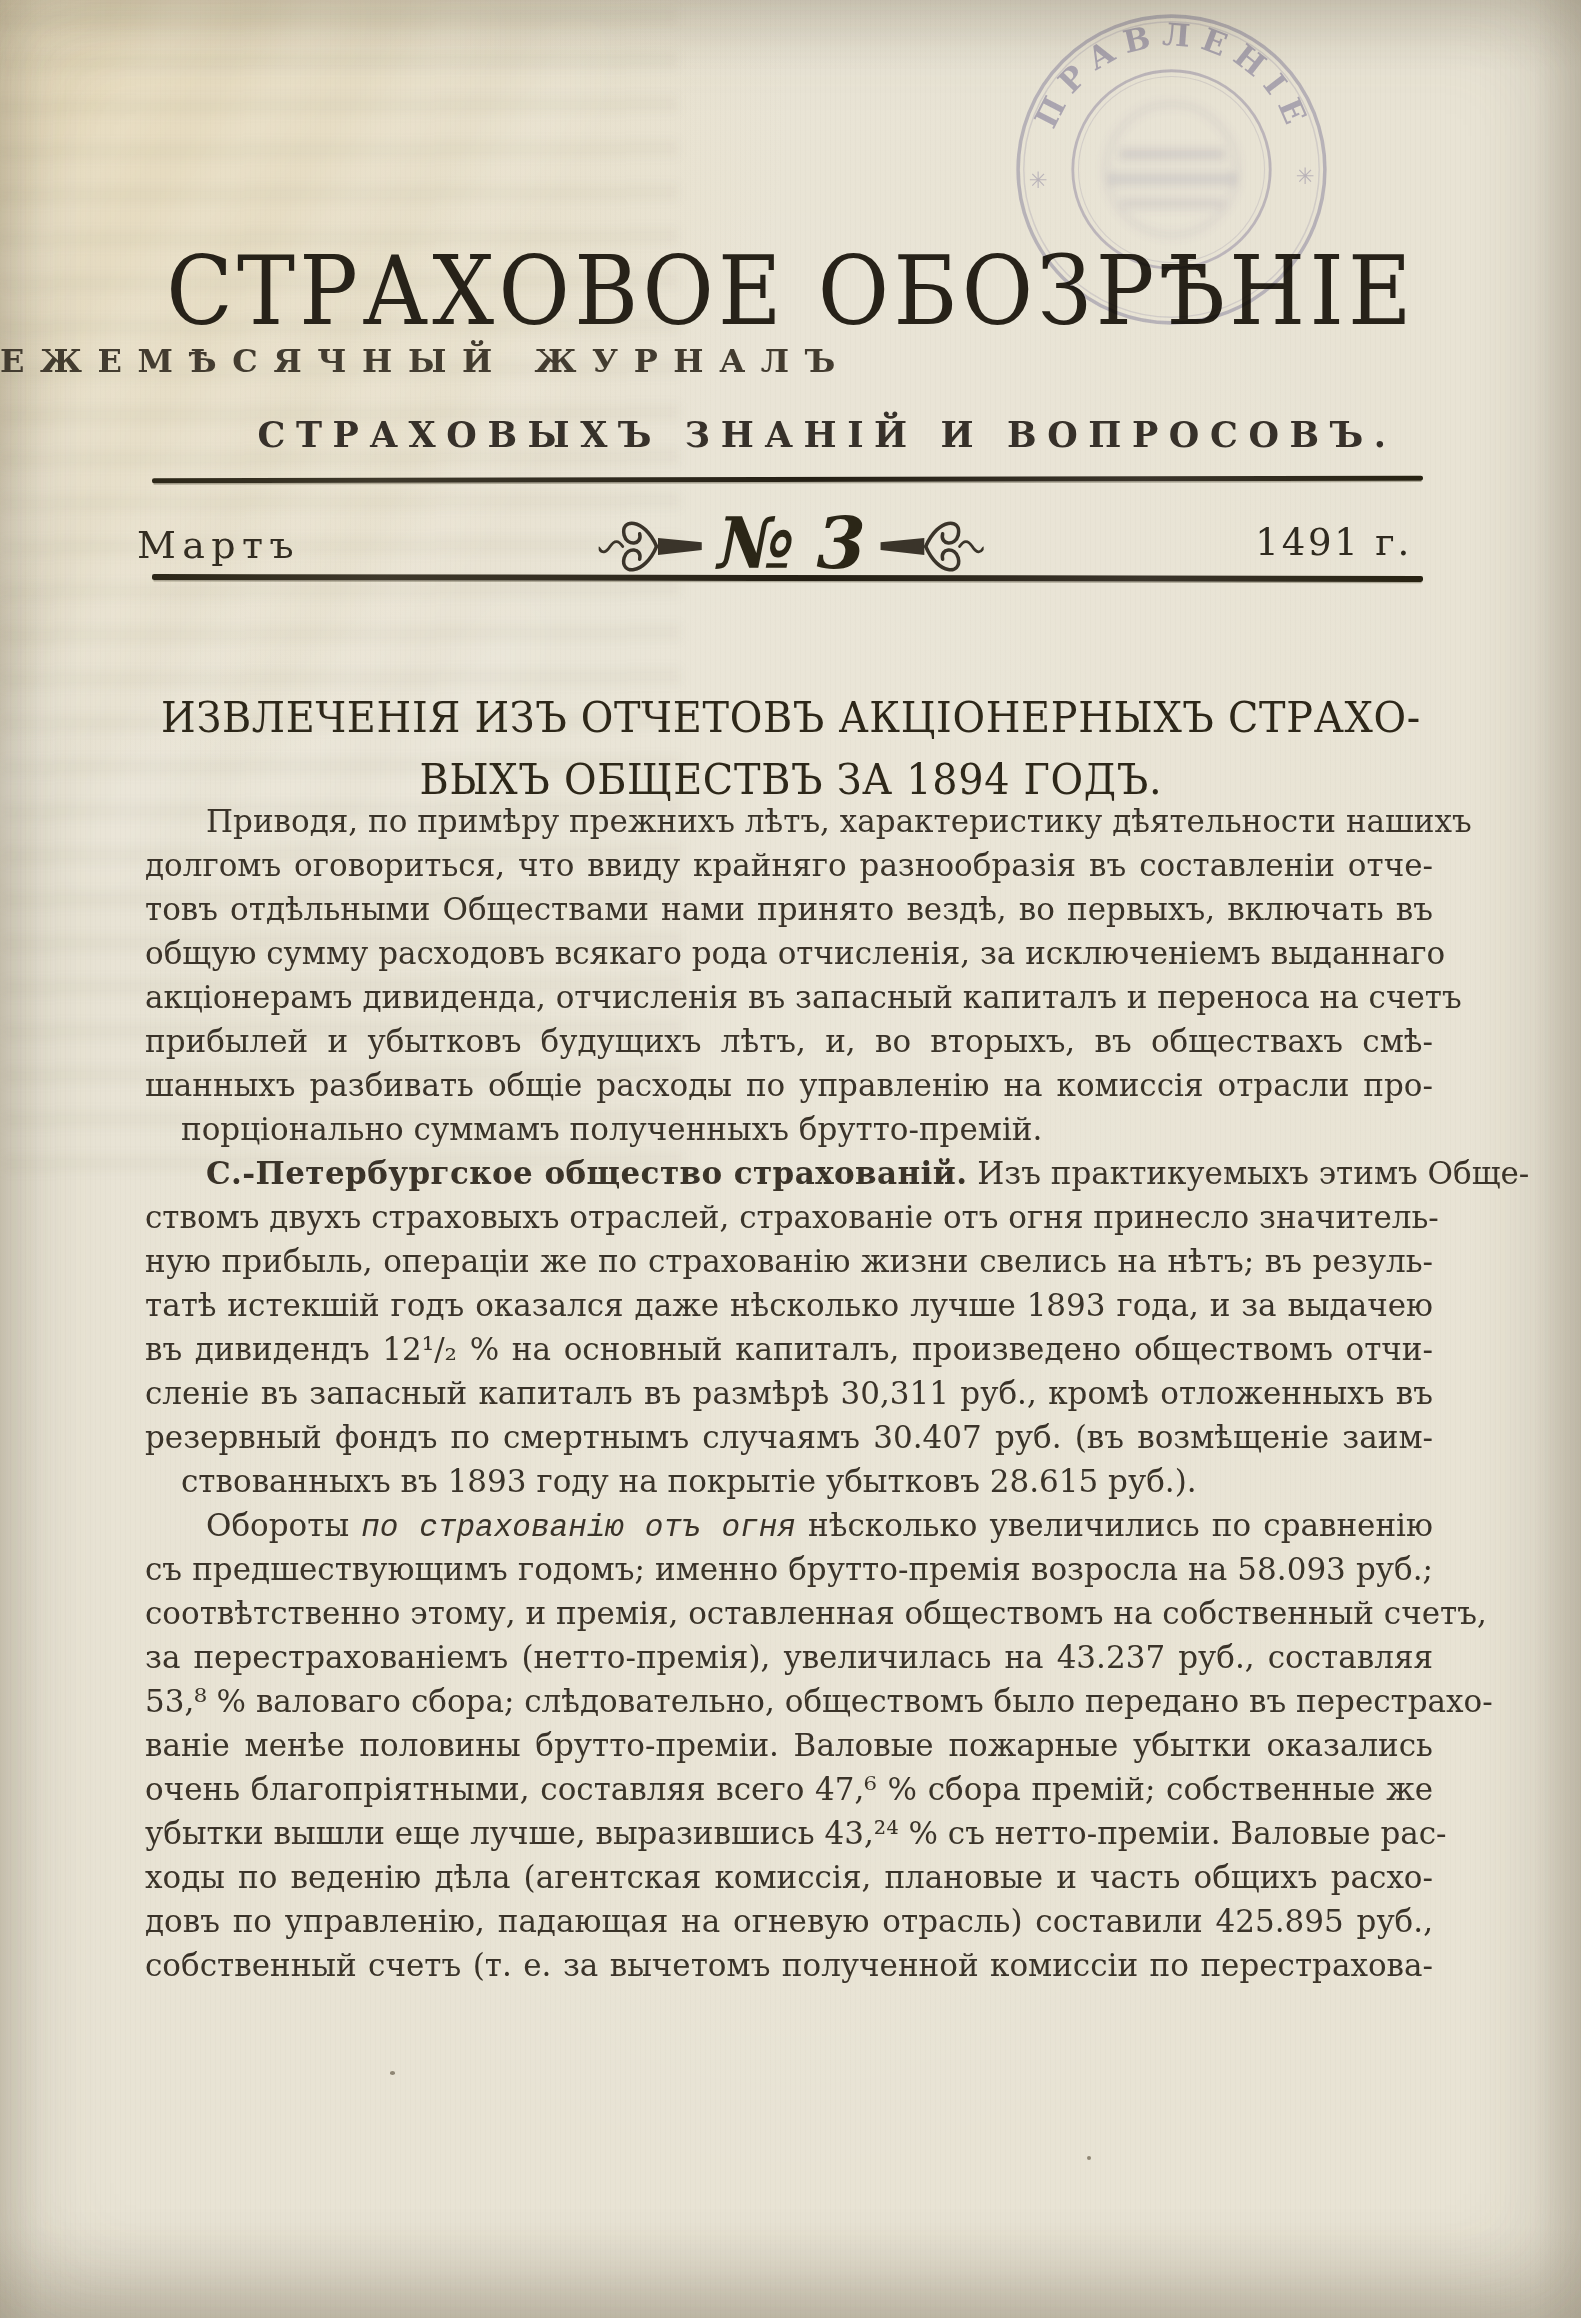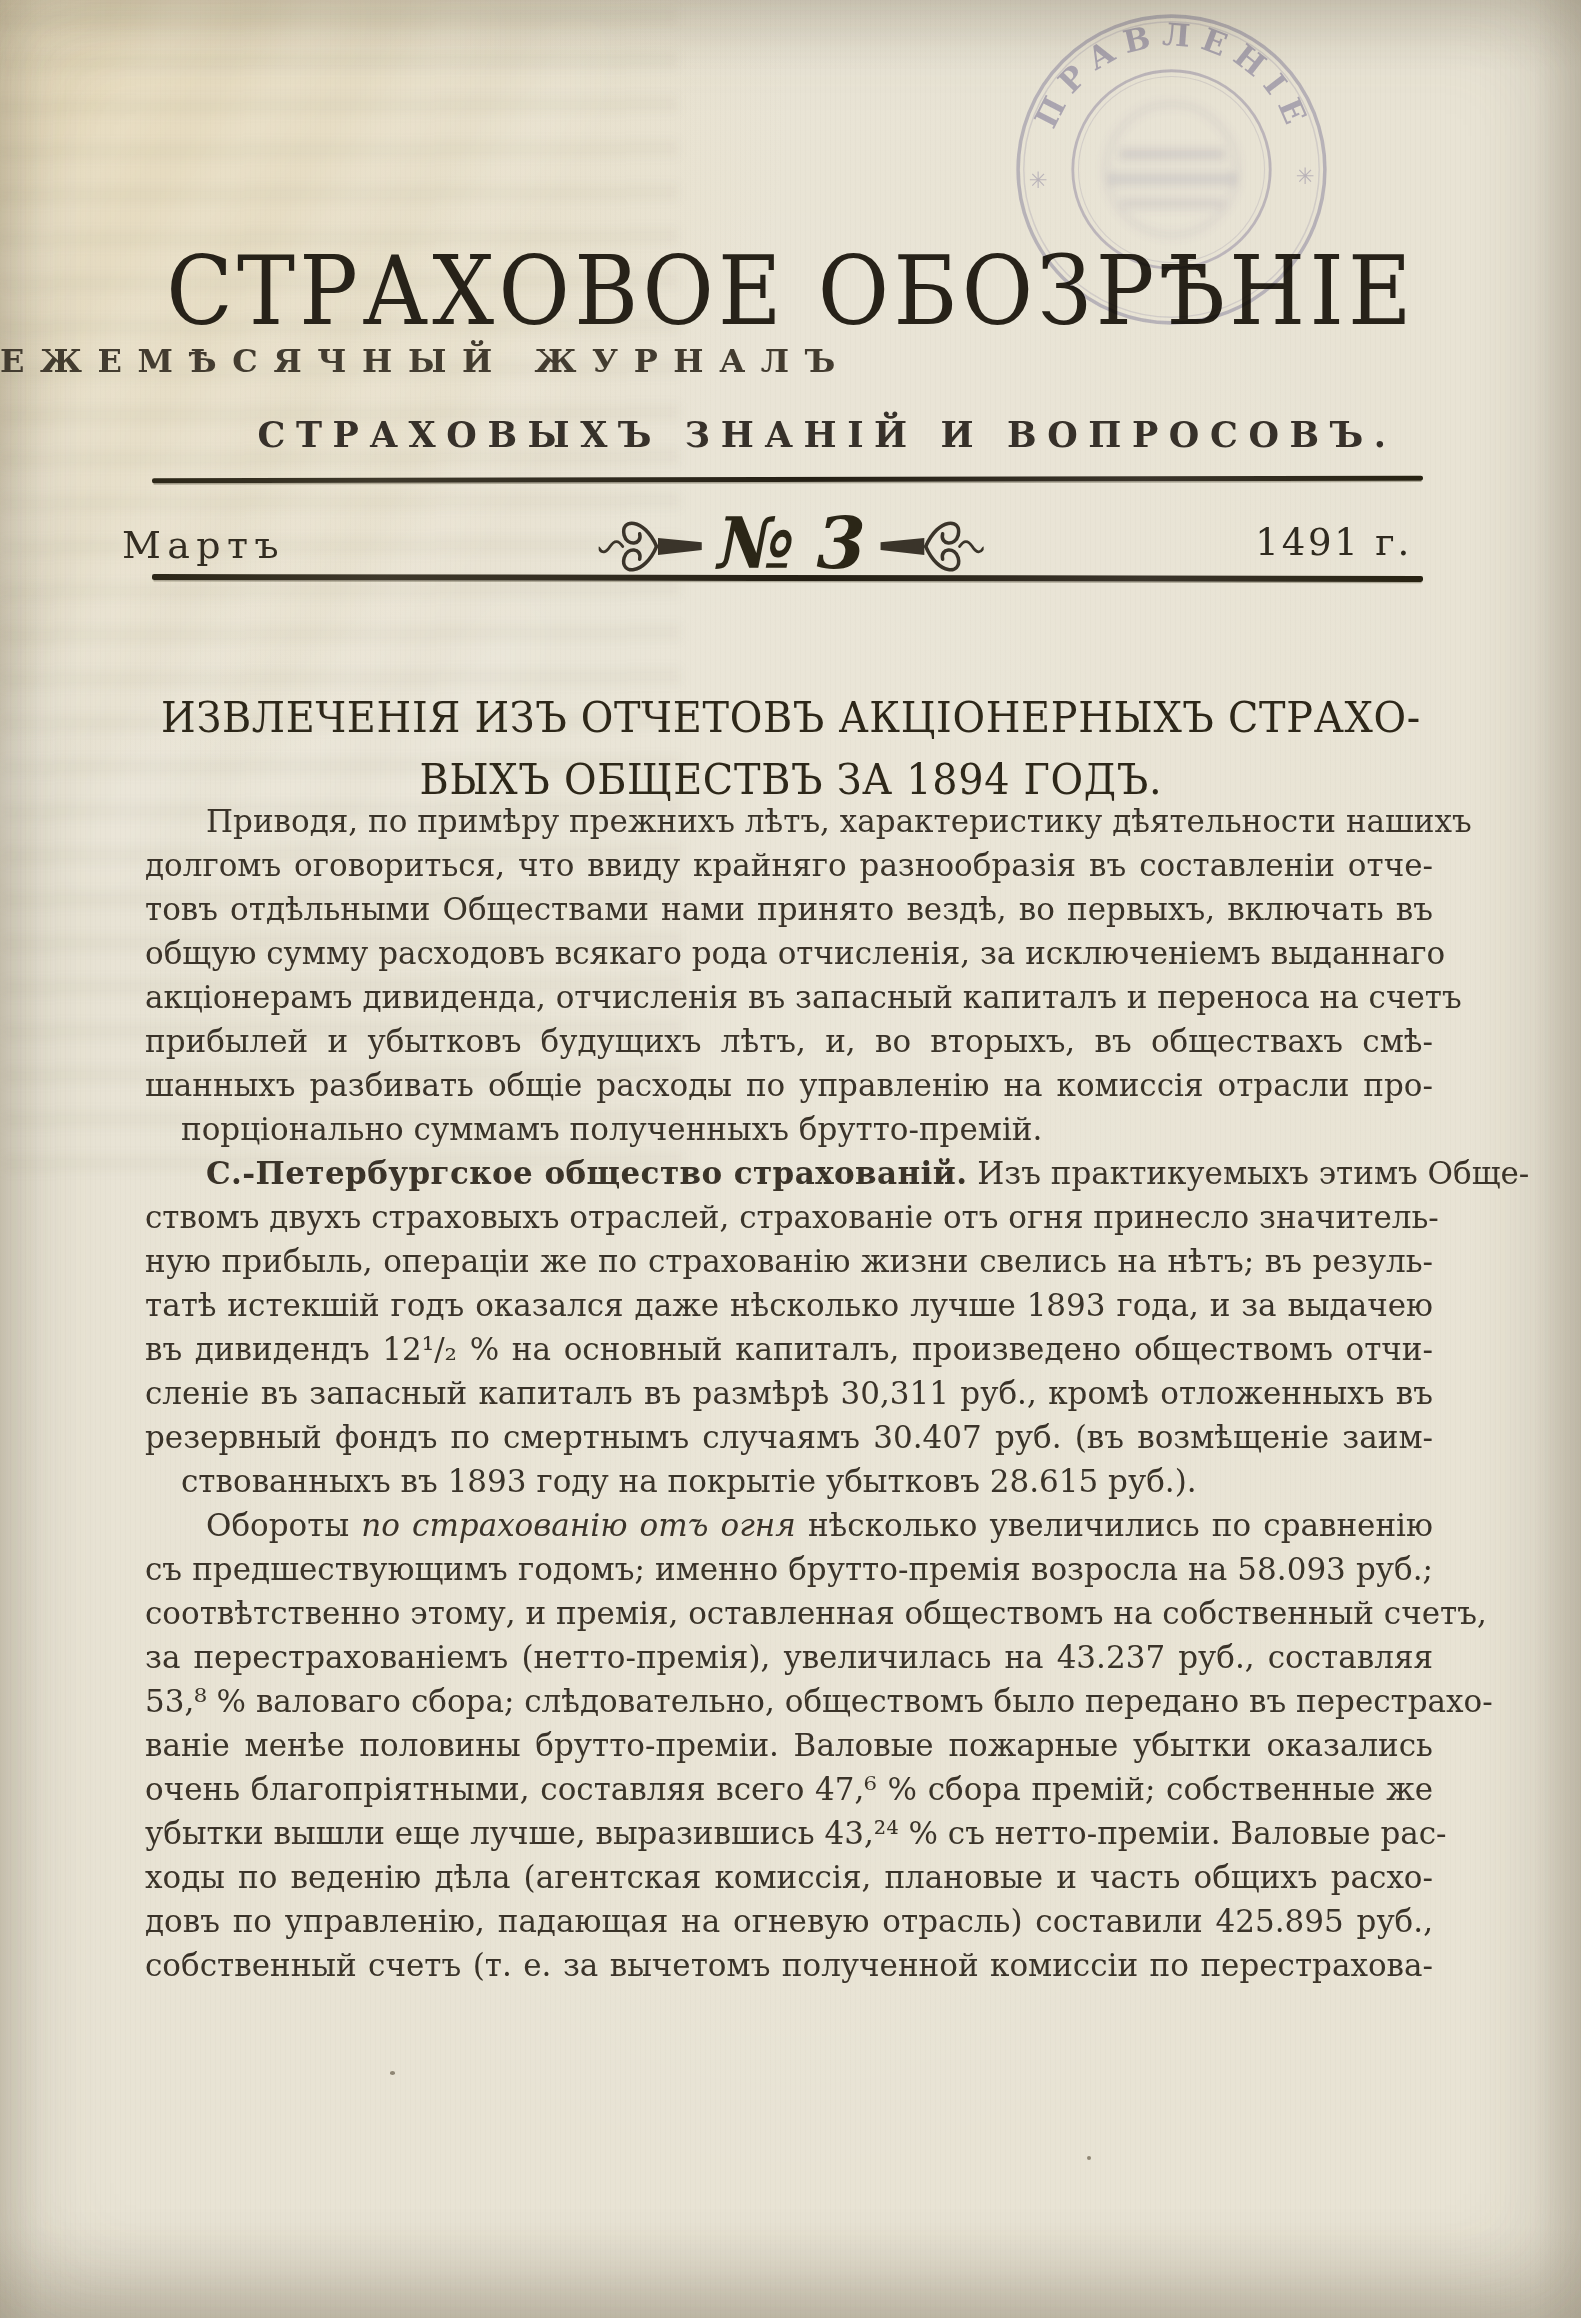--- a/index.html
+++ b/index.html
@@ -61,21 +61,21 @@
   }
   .rule{
     position:absolute;left:152px;right:159px;height:5px;border-radius:2.1px;
     background:linear-gradient(90deg,#2c2718,#3e382b 18%,#241f14 52%,#3a342a 78%,#272212);
     box-shadow:0 2.8px 0 -1.4px rgba(70,62,44,0.35);
   }
   .rule.top{top:477px;transform:rotate(-0.12deg);}
   .rule.bottom{top:575px;transform:rotate(0.08deg);height:5.7px;}
   .issue-row{position:absolute;top:497px;left:0;width:100%;height:99px;}
   .issue-month{
-    position:absolute;left:122px;top:25.5px;font-size:38px;letter-spacing:6.4px;color:#332d22;text-align:center;
+    position:absolute;left:137px;top:25.5px;font-size:38px;letter-spacing:6.4px;color:#332d22;text-align:center;
   }
   .issue-year{
     position:absolute;right:170px;top:24px;font-size:37px;letter-spacing:2.8px;color:#2f2a1f;
   }
   .issue-center{
     position:absolute;left:50%;top:0;transform:translateX(-50%);
     display:flex;align-items:center;gap:12.8px;height:99px;
   }
   .issue-number{
     font-size:71px;font-weight:bold;line-height:1;color:#2b2617;
@@ -98,21 +98,21 @@
     position:absolute;top:799px;left:145px;width:1288px;
     font-size:31px;color:var(--ink);
   }
   .line{
     height:44px;line-height:44px;white-space:nowrap;
     text-align:justify;text-align-last:justify;
   }
   .line.indent{text-indent:61px;}
   .line.endpara{text-align:left;text-align-last:left;margin-left:36px;}
   .lead{font-weight:bold;letter-spacing:0.4px;}
-  .ital{font-style:italic;}
+  .ital{font-style:italic;font-family:Liberation Mono, monospace;}
 
   
   .stamp{
     position:absolute;left:1011px;top:8.5px;width:321px;height:321px;
     color:var(--stamp);mix-blend-mode:multiply;pointer-events:none;
     filter:blur(0.4px);opacity:0.92;
   }
   .stamp svg{width:100%;height:100%;}
   .stamp text{
     font-family:"DejaVu Serif","DejaVu Sans",serif;font-weight:bold;

